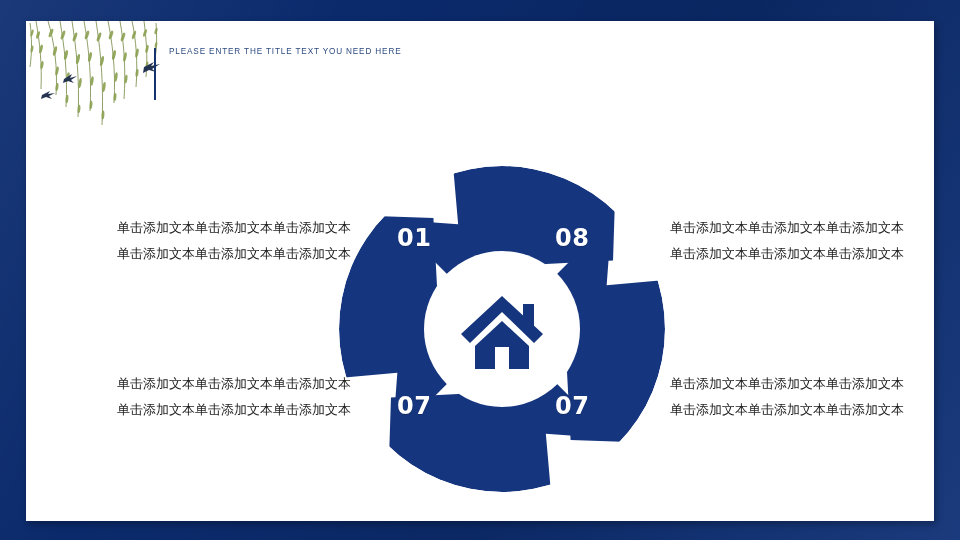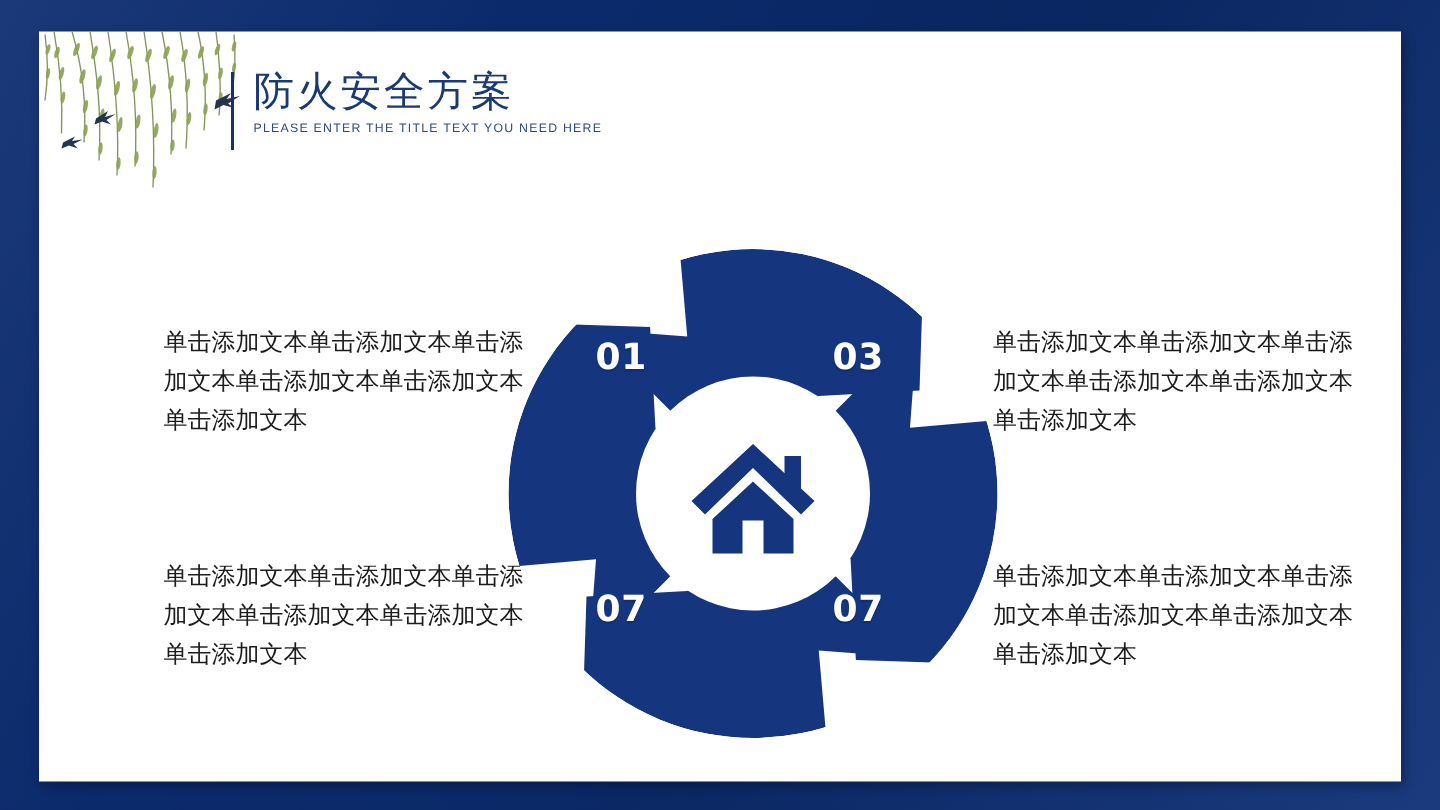--- a/index.html
+++ b/index.html
@@ -109,24 +109,24 @@
   .num-01 { left: 60px;  top: 60px;  }
   .num-02 { left: 218px; top: 60px;  }
   .num-03 { left: 218px; top: 228px; }
   .num-04 { left: 60px;  top: 228px; }
 
   
   .txt {
     position: absolute;
     width: 242px;
     font-family: "DejaVu Sans", "Liberation Sans", sans-serif;
-    font-size: 16px;
+    font-size: 13px;
     line-height: 26px;
     color: #1c1c1c;
-    text-align: left;
+    text-align: right;
   }
   .txt-tl { left: 83px;  top: 194px; }
   .txt-tr { left: 636px; top: 194px; }
   .txt-bl { left: 83px;  top: 350px; }
   .txt-br { left: 636px; top: 350px; }
 </style>
 </head>
 <body>
 
 <div class="slide">
@@ -193,21 +193,20 @@
       <g fill="#233350">
         <path d="M16,74 l8,-4 l-2,3 l7,-1 l-6,3 l3,3 l-6,-2 l-5,2 z"></path>
         <path d="M38,58 l8,-5 l-2,4 l7,-2 l-6,4 l3,3 l-6,-2 l-5,2 z"></path>
         <path d="M118,46 l10,-5 l-3,4 l9,-2 l-8,5 l4,3 l-7,-2 l-6,3 z"></path>
       </g>
     </svg>
 
     <div class="header">
       <div class="title-rule"></div>
       <div class="title-group">
-        <div class="title-main">防火安全方案</div>
         <div class="title-sub">PLEASE ENTER THE TITLE TEXT YOU NEED HERE</div>
       </div>
     </div>
 
     <div class="diagram">
       <svg viewBox="0 0 330 330">
         <defs>
 
           <clipPath id="discClip">
             <circle cx="165" cy="165" r="163"></circle>
@@ -274,21 +273,21 @@
         </g>
 
         <g fill="#15357e">
           <path d="M165,132 L124,170 L133,179 L165,148 L197,179 L206,170 Z"></path>
           <rect x="186" y="140" width="11" height="22"></rect>
           <path d="M165,157 L138,182 L138,205 L158,205 L158,183 L172,183 L172,205 L192,205 L192,182 Z"></path>
         </g>
       </svg>
 
       <div class="seg-num num-01">01</div>
-      <div class="seg-num num-02">03</div>
+      <div class="seg-num num-02">08</div>
       <div class="seg-num num-03">07</div>
       <div class="seg-num num-04">07</div>
     </div>
 
     <div class="txt txt-tl">单击添加文本单击添加文本单击添加文本单击添加文本单击添加文本单击添加文本</div>
     <div class="txt txt-tr">单击添加文本单击添加文本单击添加文本单击添加文本单击添加文本单击添加文本</div>
     <div class="txt txt-bl">单击添加文本单击添加文本单击添加文本单击添加文本单击添加文本单击添加文本</div>
     <div class="txt txt-br">单击添加文本单击添加文本单击添加文本单击添加文本单击添加文本单击添加文本</div>
 
   </div>

